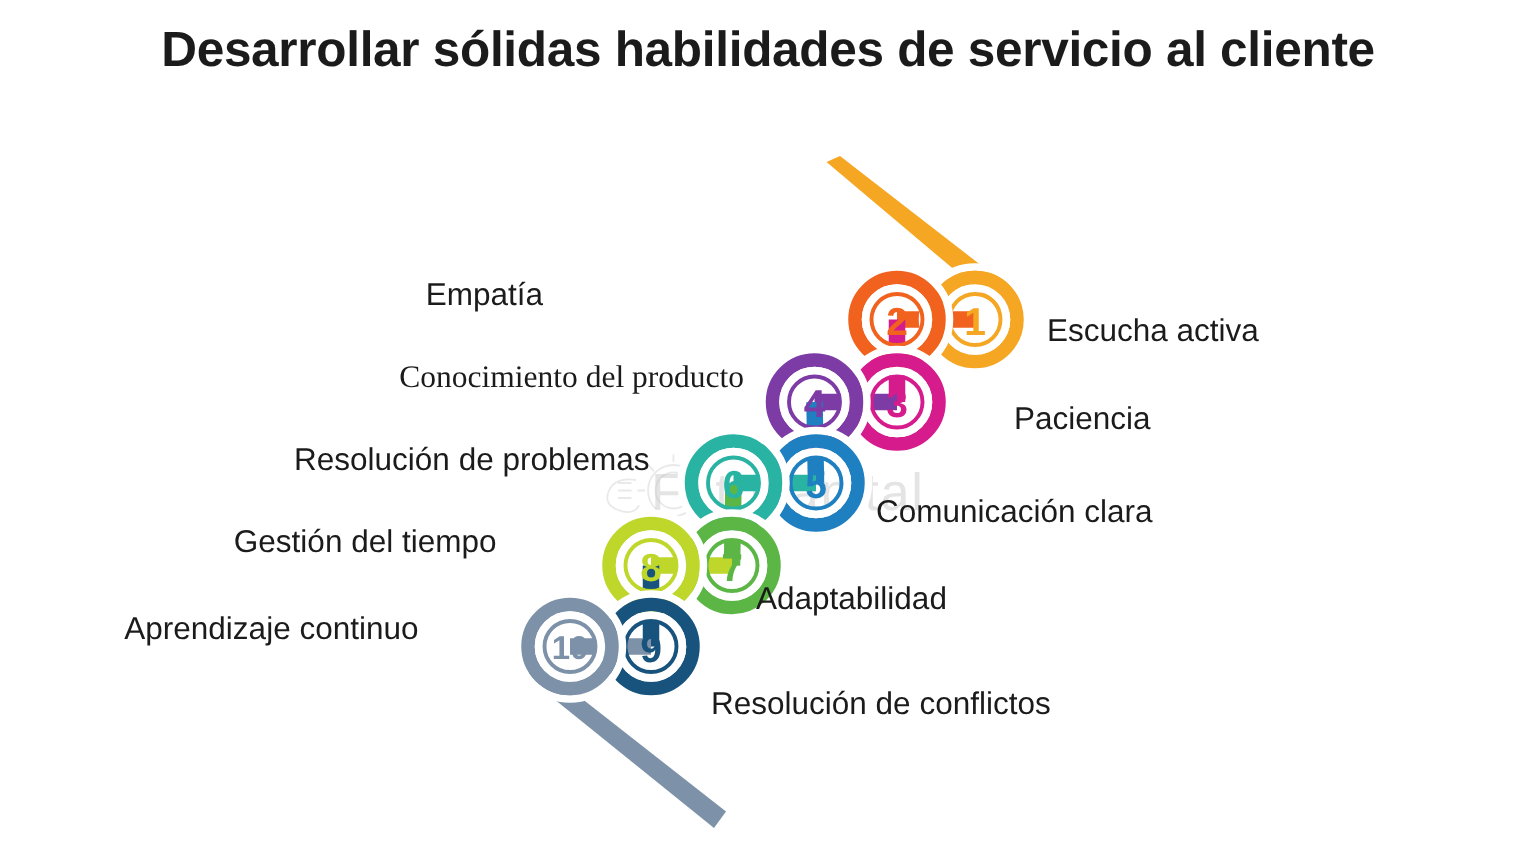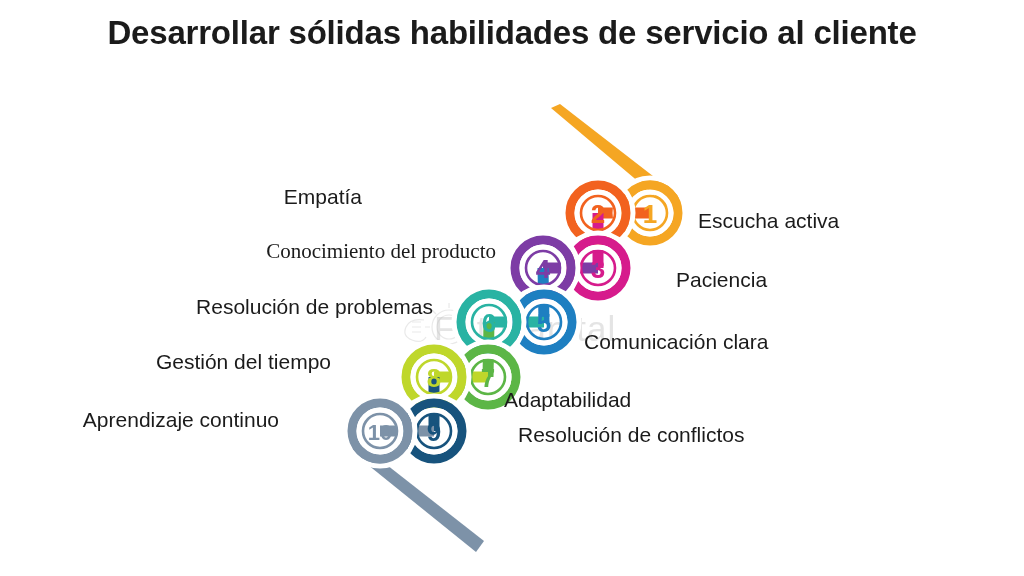--- a/index.html
+++ b/index.html
@@ -165,17 +165,17 @@
 
   <div id="labels">
       <div class="label right" style="top: 210px; left: 698px;">Escucha activa</div>
       <div class="label left" style="top: 186px; left: 0px; width: 362px;">Empatía</div>
       <div class="label right" style="top: 269px; left: 664px; margin-left: 12px;">Paciencia</div>
       <div class="label left" style="top: 241px; left: 0px; width: 496px; font-family: Liberation Serif, serif;">Conocimiento del producto</div>
       <div class="label right" style="top: 331px; left: 584px;">Comunicación clara</div>
       <div class="label left" style="top: 296px; left: 3px; width: 430px;">Resolución de problemas</div>
       <div class="label right" style="top: 389px; left: 504px;">Adaptabilidad</div>
       <div class="label left" style="top: 351px; left: 0px; width: 311px; margin-left: 20px;">Gestión del tiempo</div>
-      <div class="label right" style="top: 424px; left: 474px; margin-left: 44px;">Resolución de conflictos</div>
+      <div class="label right" style="top: 459px; left: 474px;">Resolución de conflictos</div>
       <div class="label left" style="top: 409px; left: 0px; width: 279px; text-align: right;">Aprendizaje continuo</div>
     </div>
 
 </div>
 
 </body></html>

